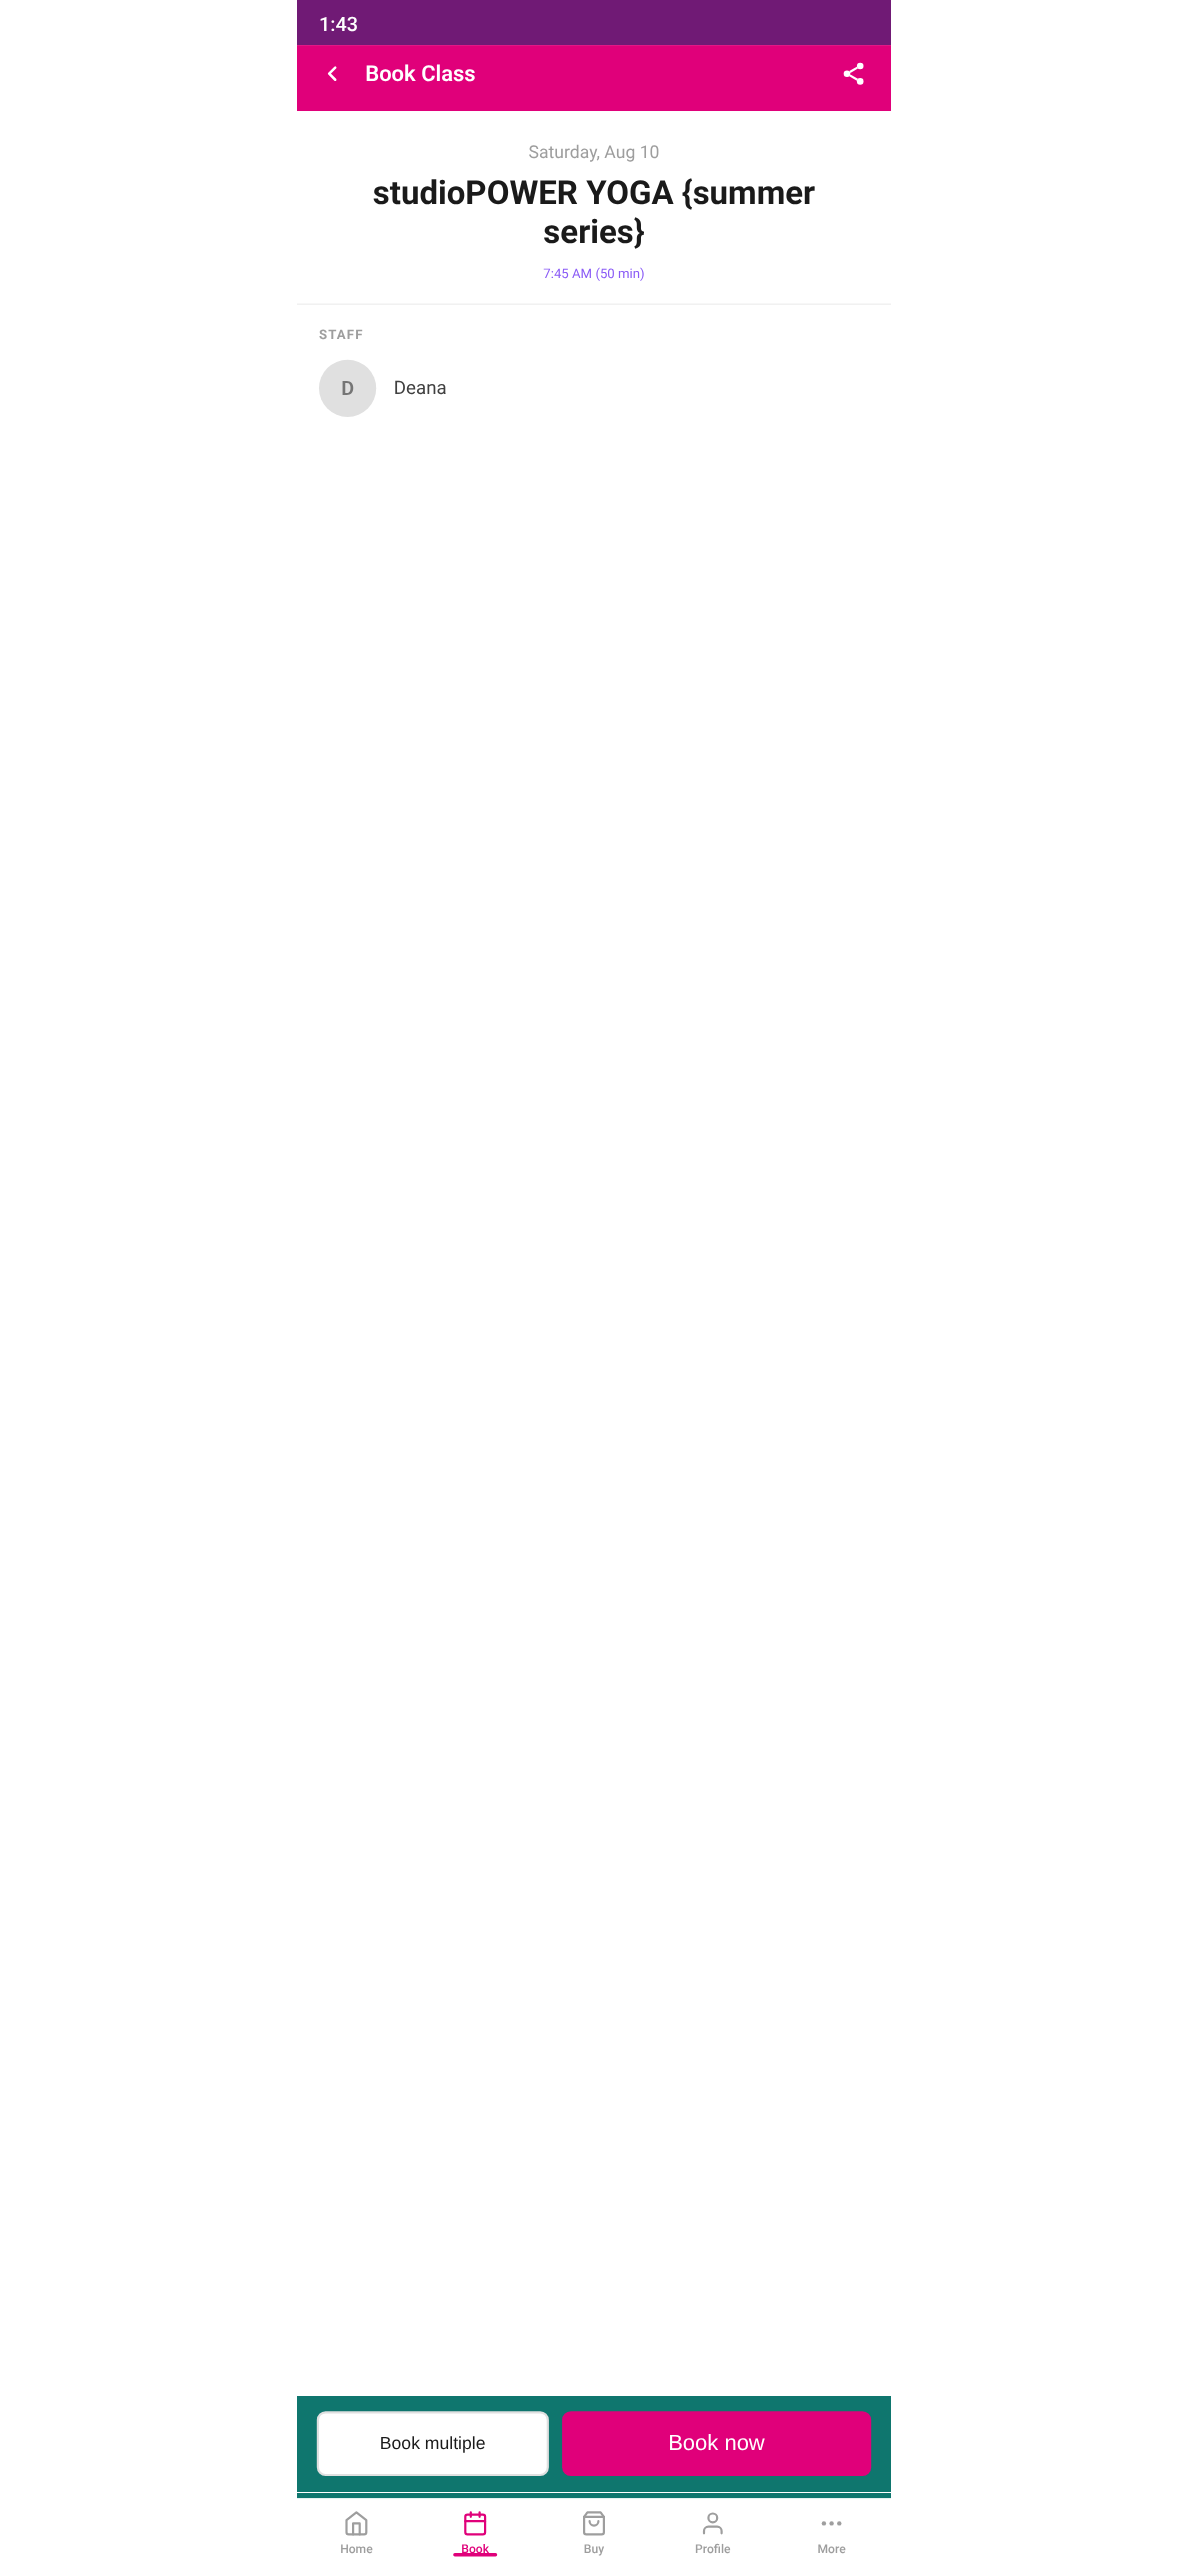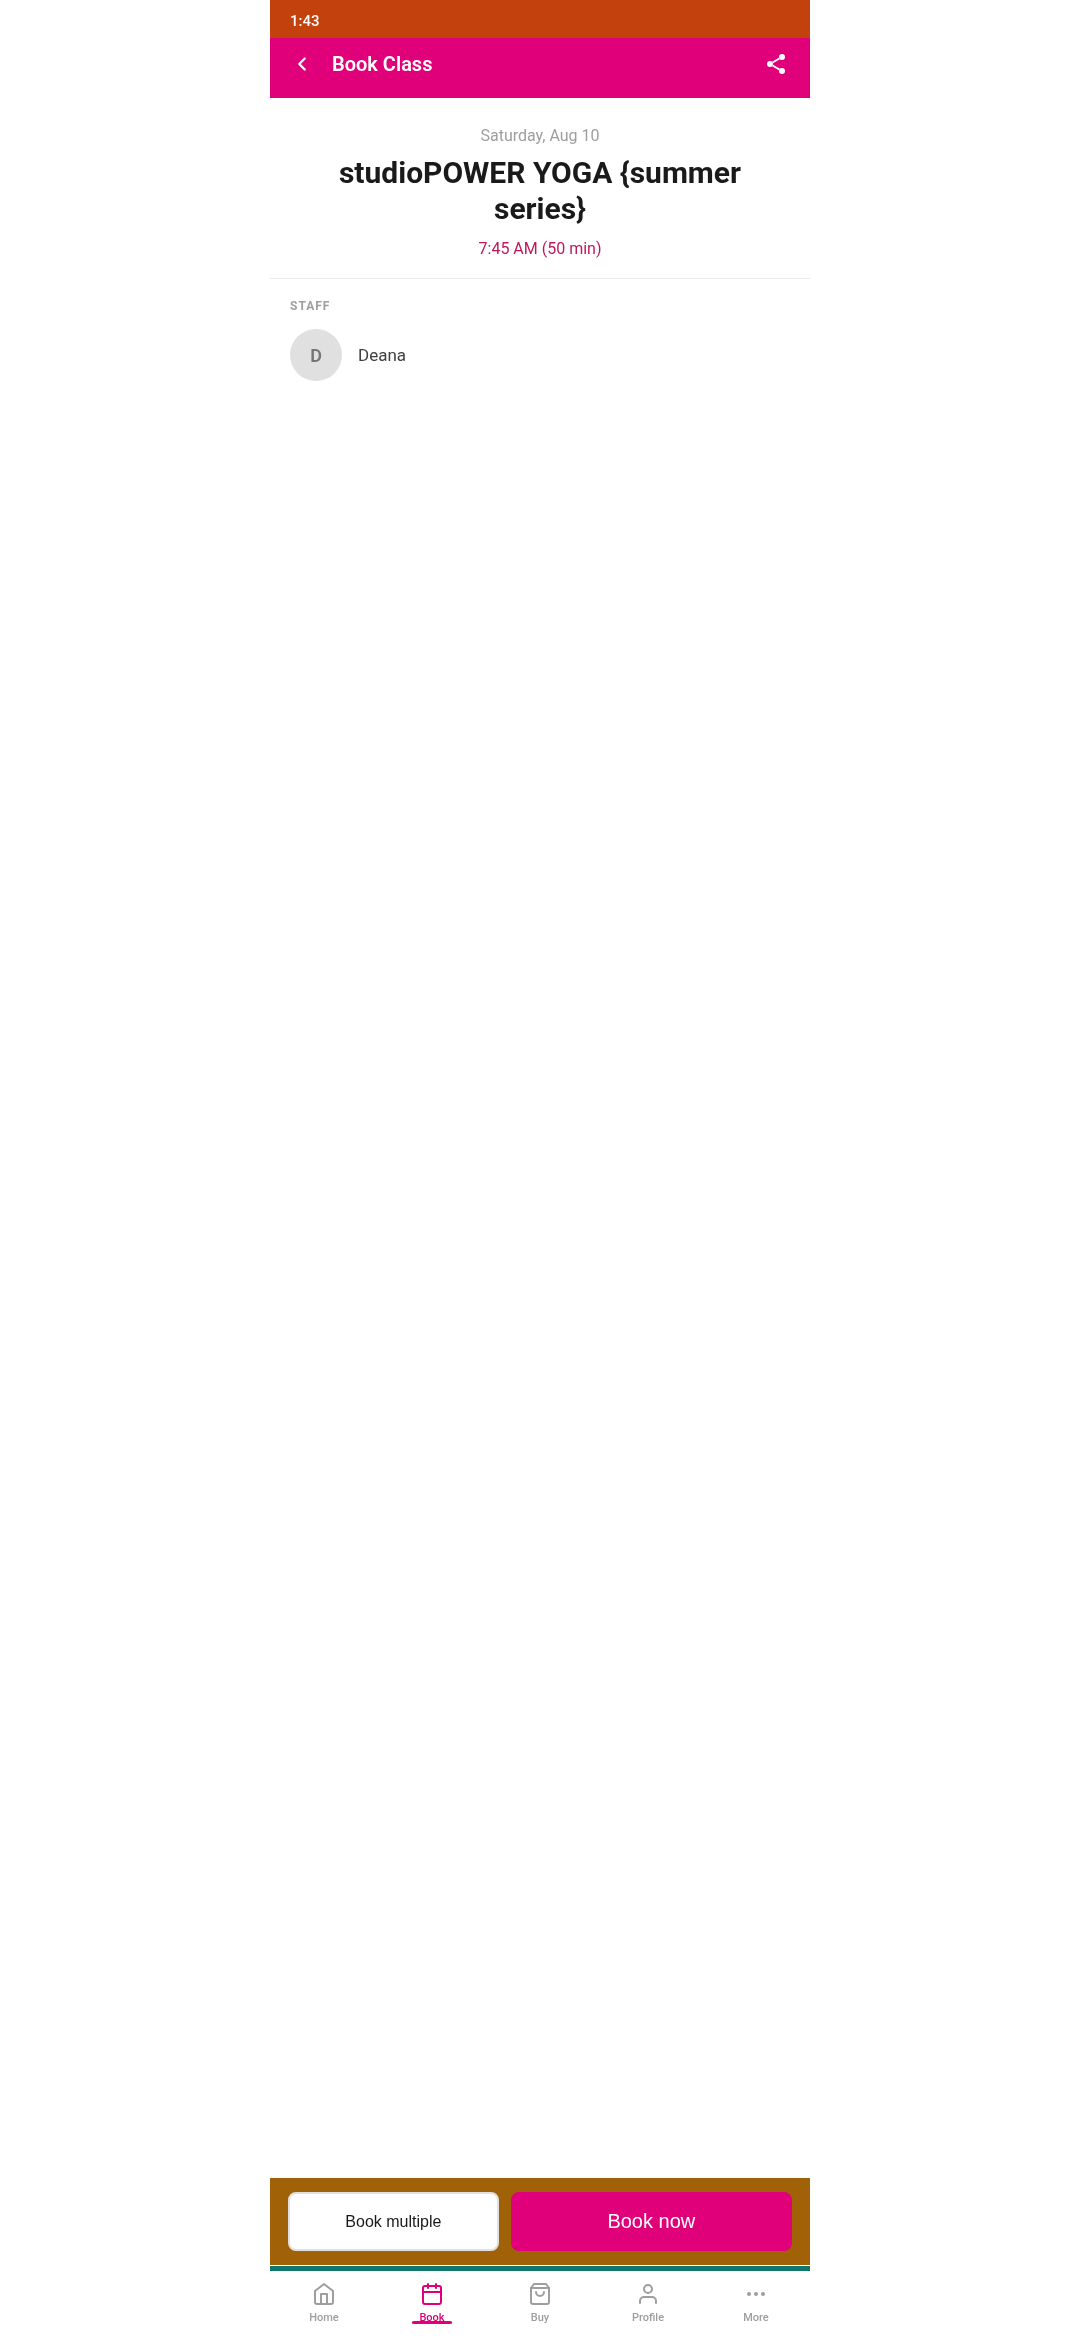--- a/index.html
+++ b/index.html
@@ -17,24 +17,24 @@
       margin: 0 auto;
       min-height: 100vh;
       display: flex;
       flex-direction: column;
       position: relative;
       background-color: #fff;
     }
 
     
     .status-bar {
-      background: #c2410c;
+      background: #701a75;
       color: white;
       padding: 12px 20px 8px;
-      font-size: 15px;
+      font-size: 18px;
       font-weight: 500;
     }
 
     
     .header {
       background: #e0007a;
       display: flex;
       align-items: center;
       justify-content: space-between;
       padding: 10px 18px 18px;
@@ -109,22 +109,22 @@
 
     .class-name {
       font-size: 30px;
       font-weight: 700;
       color: #1a1a1a;
       line-height: 1.2;
       margin-bottom: 12px;
     }
 
     .class-time {
-      color: #be185d;
-      font-size: 16px;
+      color: #8b5cf6;
+      font-size: 12px;
     }
 
     
     .staff-section {
       padding: 20px 20px;
     }
 
     .staff-label {
       font-size: 12px;
       font-weight: 700;
@@ -162,21 +162,21 @@
     .bottom-buttons {
       position: fixed;
       bottom: 75px;
       left: 50%;
       transform: translateX(-50%);
       width: 100%;
       max-width: 540px;
       display: flex;
       gap: 12px;
       padding: 14px 18px;
-      background: #a16207;
+      background: #0f766e;
     }
 
     .btn-book-multiple {
       flex: 1;
       padding: 18px 10px;
       border: 2px solid #e0e0e0;
       background: #fff;
       border-radius: 8px;
       font-size: 16px;
       font-weight: 500;

